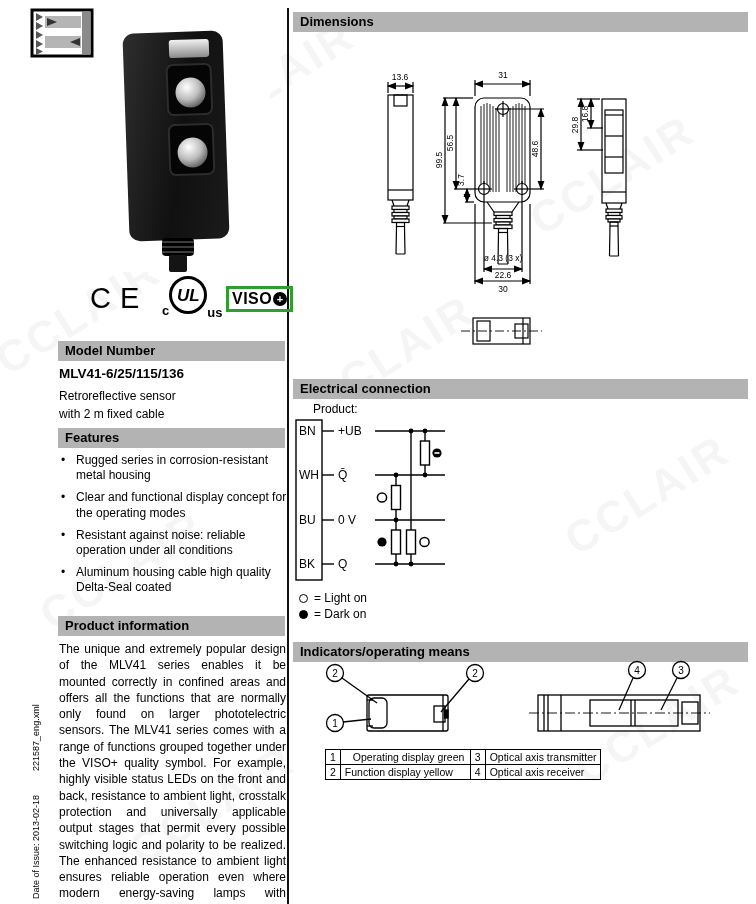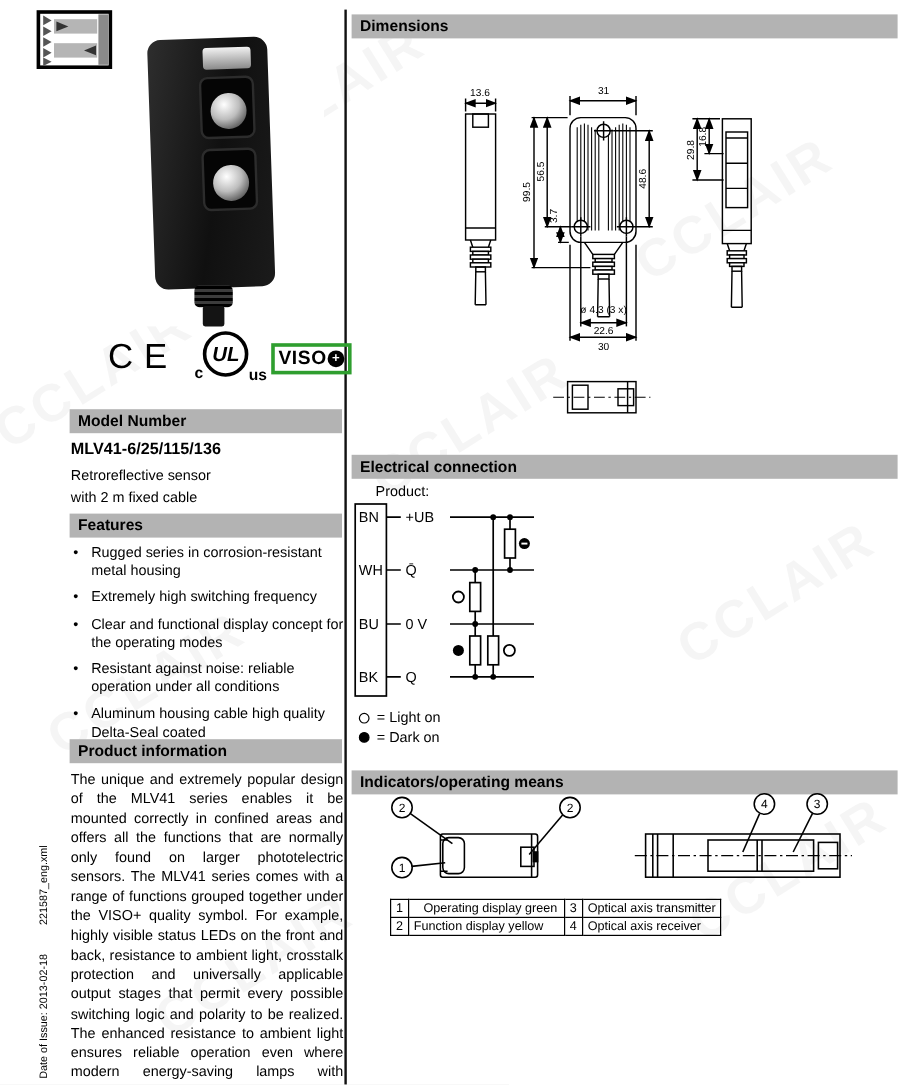--- a/index.html
+++ b/index.html
@@ -126,21 +126,20 @@
   </div>
 
   <div class="bar bar-left" style="top:341px;">Model Number</div>
   <div class="txt model-name">MLV41-6/25/115/136</div>
   <div class="txt model-type">Retroreflective sensor</div>
   <div class="txt model-cable">with 2 m fixed cable</div>
 
   <div class="bar bar-left" style="top:428px;">Features</div>
   <div class="features-list">
     <div class="feat">Rugged series in corrosion-resistant metal housing</div>
-    <div class="feat">Extremely high switching frequency</div>
     <div class="feat">Clear and functional display concept for the operating modes</div>
     <div class="feat">Resistant against noise: reliable operation under all conditions</div>
     <div class="feat">Aluminum housing cable high quality Delta-Seal coated</div>
   </div>
 
   <div class="bar bar-left" style="top:616px;">Product information</div>
   <div class="txt prodinfo">The unique and extremely popular design of the MLV41 series enables it be mounted correctly in confined areas and offers all the functions that are normally only found on larger phototelectric sensors. The MLV41 series comes with a range of functions grouped together under the VISO+ quality symbol. For example, highly visible status LEDs on the front and back, resistance to ambient light, crosstalk protection and universally applicable output stages that permit every possible switching logic and polarity to be realized. The enhanced resistance to ambient light ensures reliable operation even where modern energy-saving lamps with electronic ballasts are in use. The same applies where multiple devices are present, i.e. the use of a number of sensors in the same vicinity causes no problems.</div>
 
   <div class="vfooter">
     <span>Date of Issue: 2013-02-18</span>

